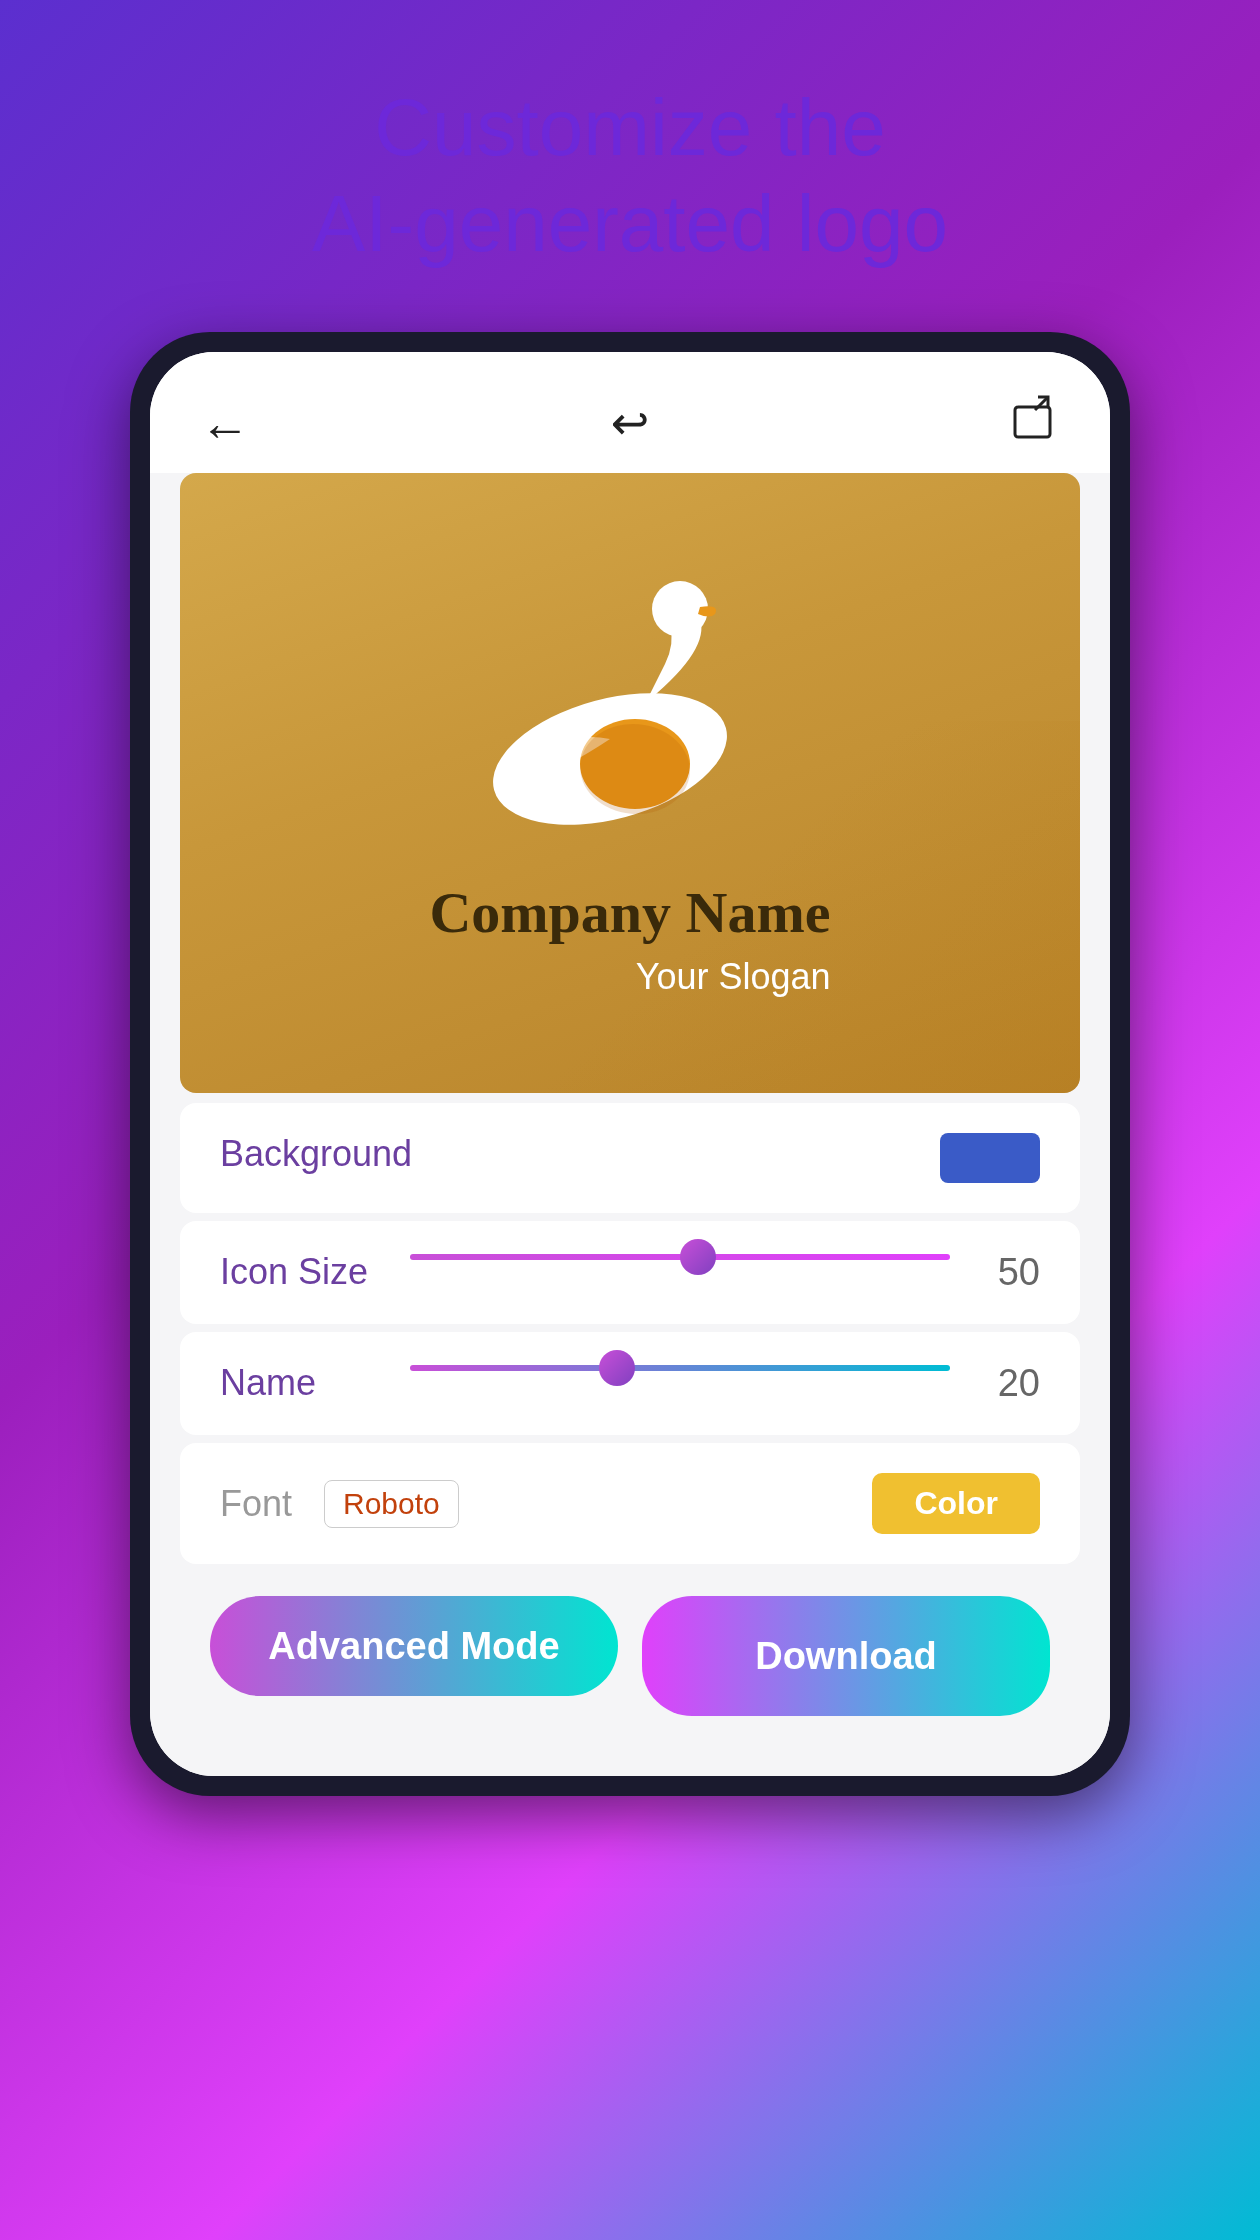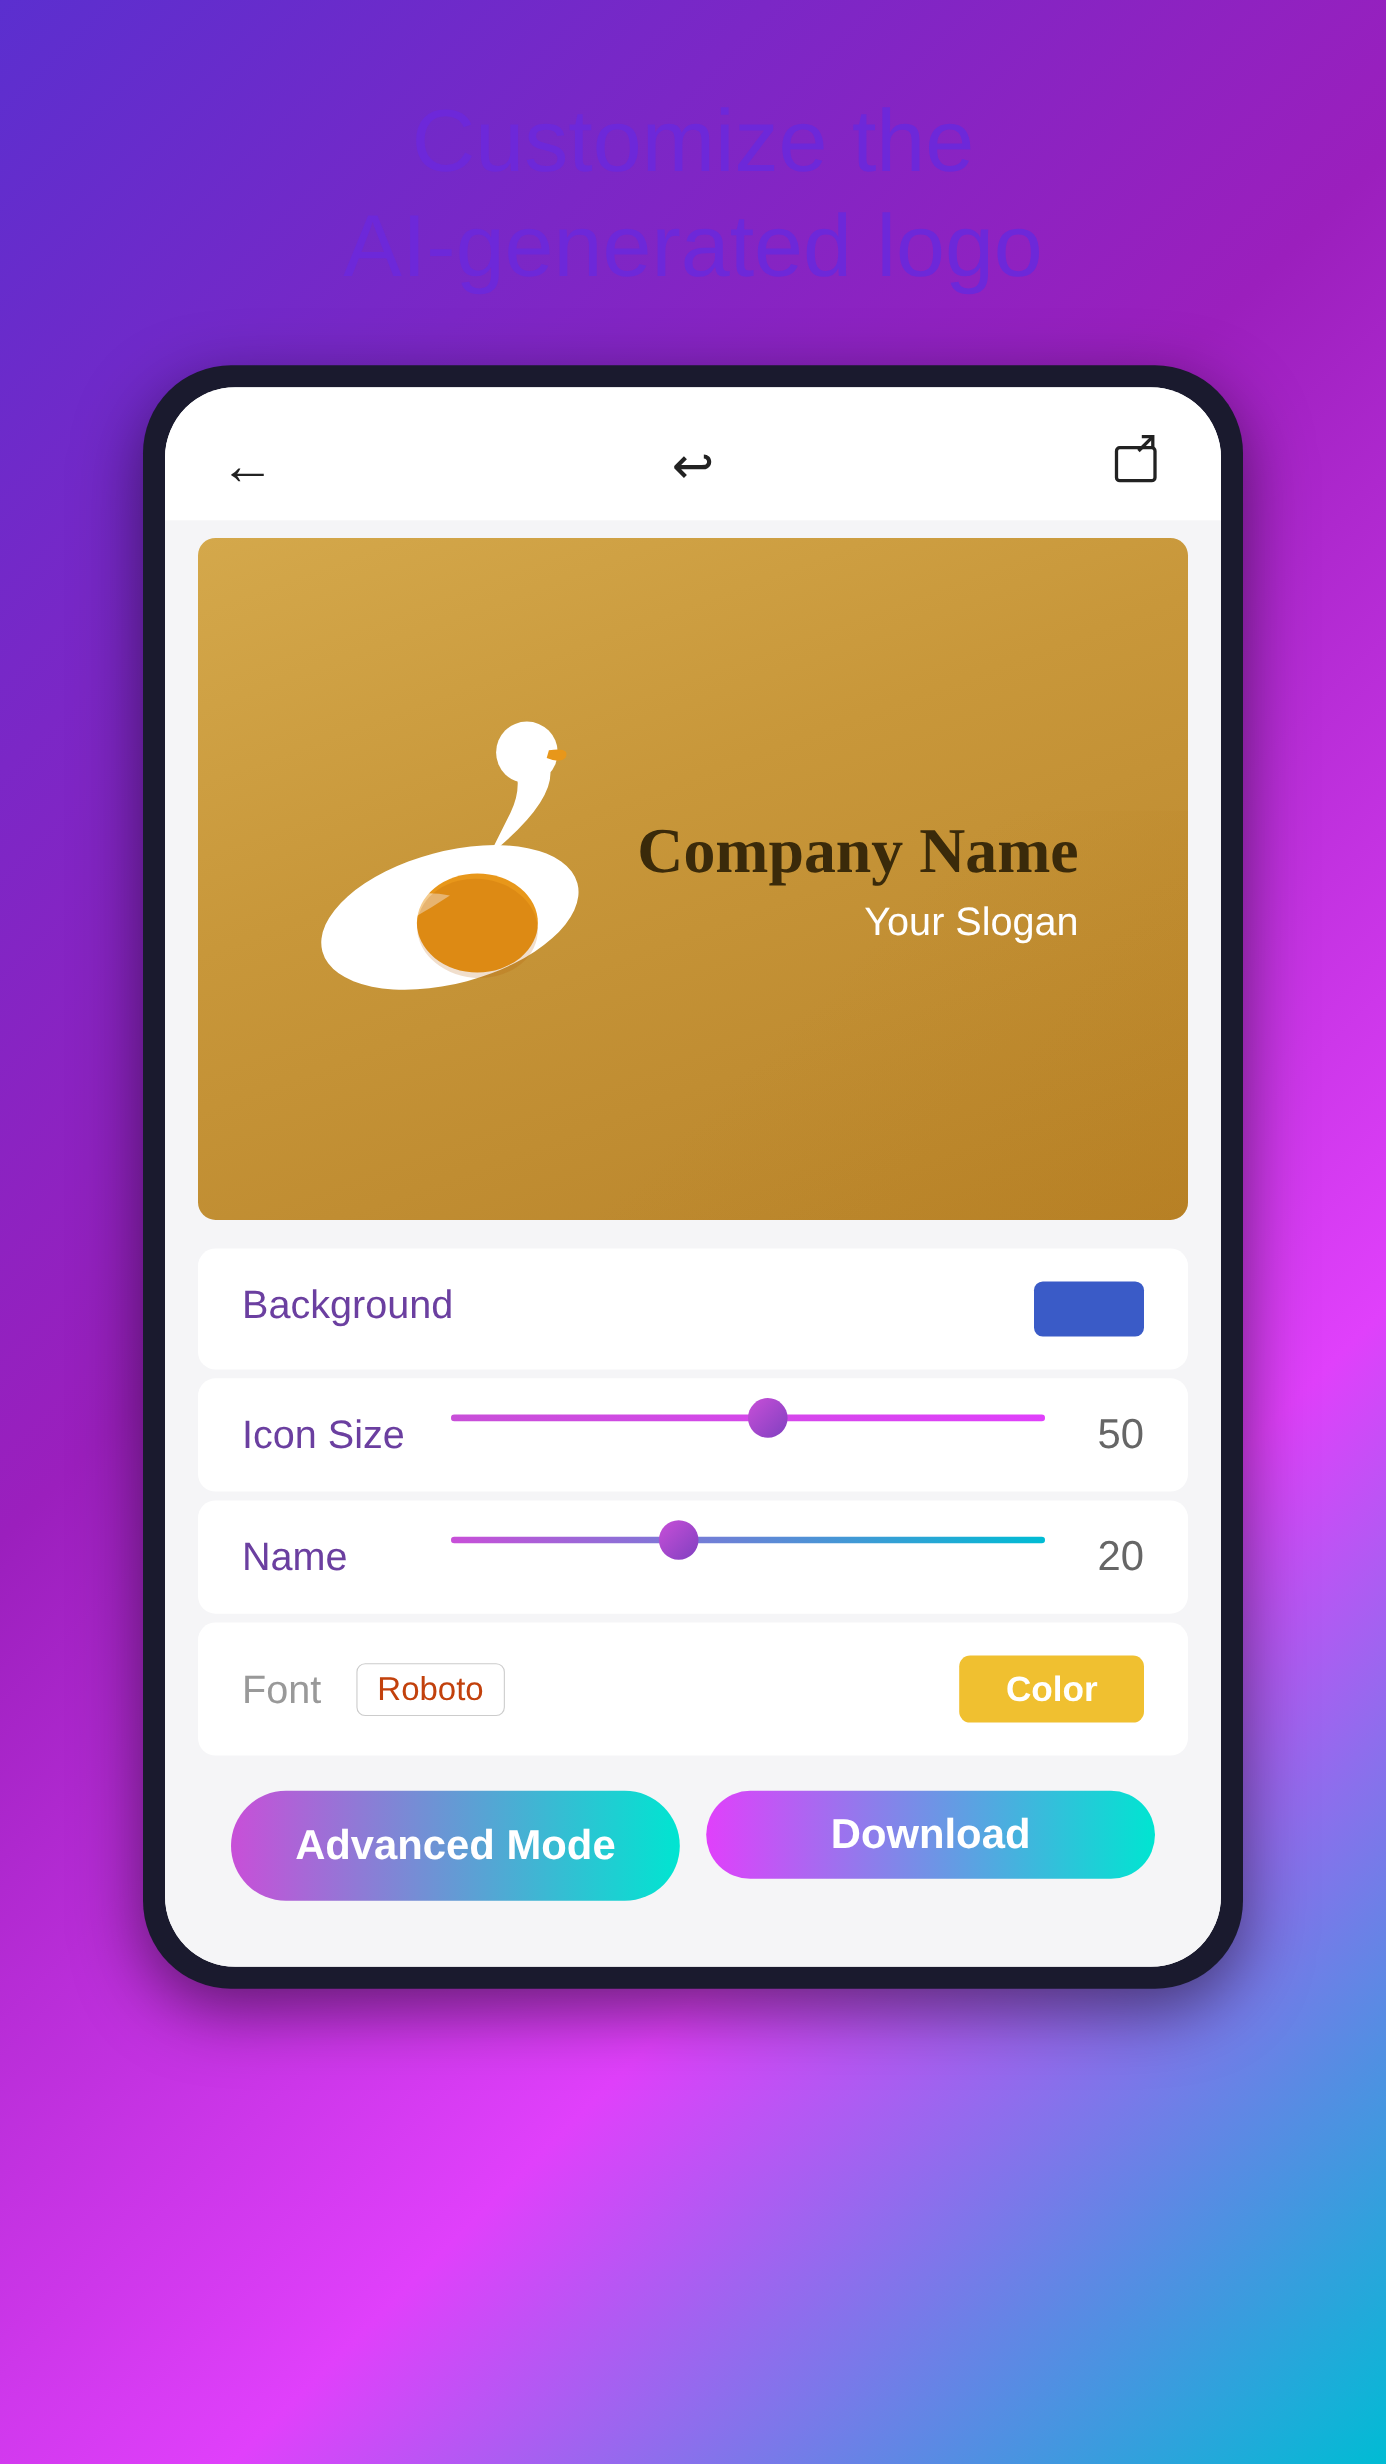--- a/index.html
+++ b/index.html
@@ -50,28 +50,28 @@
       padding: 40px 50px 20px;
     }
 
     .header-icon {
       font-size: 50px;
       cursor: pointer;
       color: #222;
     }
 
     .logo-canvas {
-      margin: 16px 30px;
+      margin: 0 30px;
       border-radius: 16px;
       overflow: hidden;
       position: relative;
       background: linear-gradient(160deg, #d4a84b 0%, #c8973a 40%, #b8832a 100%);
       height: 620px;
       display: flex;
-      flex-direction: row;
+      flex-direction: column;
       align-items: center;
       justify-content: center;
     }
 
     .swan-icon {
       width: 300px;
       height: 280px;
       margin-bottom: 30px;
     }
 
@@ -225,21 +225,21 @@
       border: none;
       cursor: pointer;
       display: flex;
       align-items: center;
       justify-content: center;
       text-align: center;
     }
 
     .btn-download {
       flex: 1;
-      height: 80px;
+      height: 120px;
       border-radius: 50px;
       background: linear-gradient(to right, #e040fb, #00e5d1);
       color: white;
       font-size: 38px;
       font-weight: 600;
       border: none;
       cursor: pointer;
       display: flex;
       align-items: center;
       justify-content: center;

